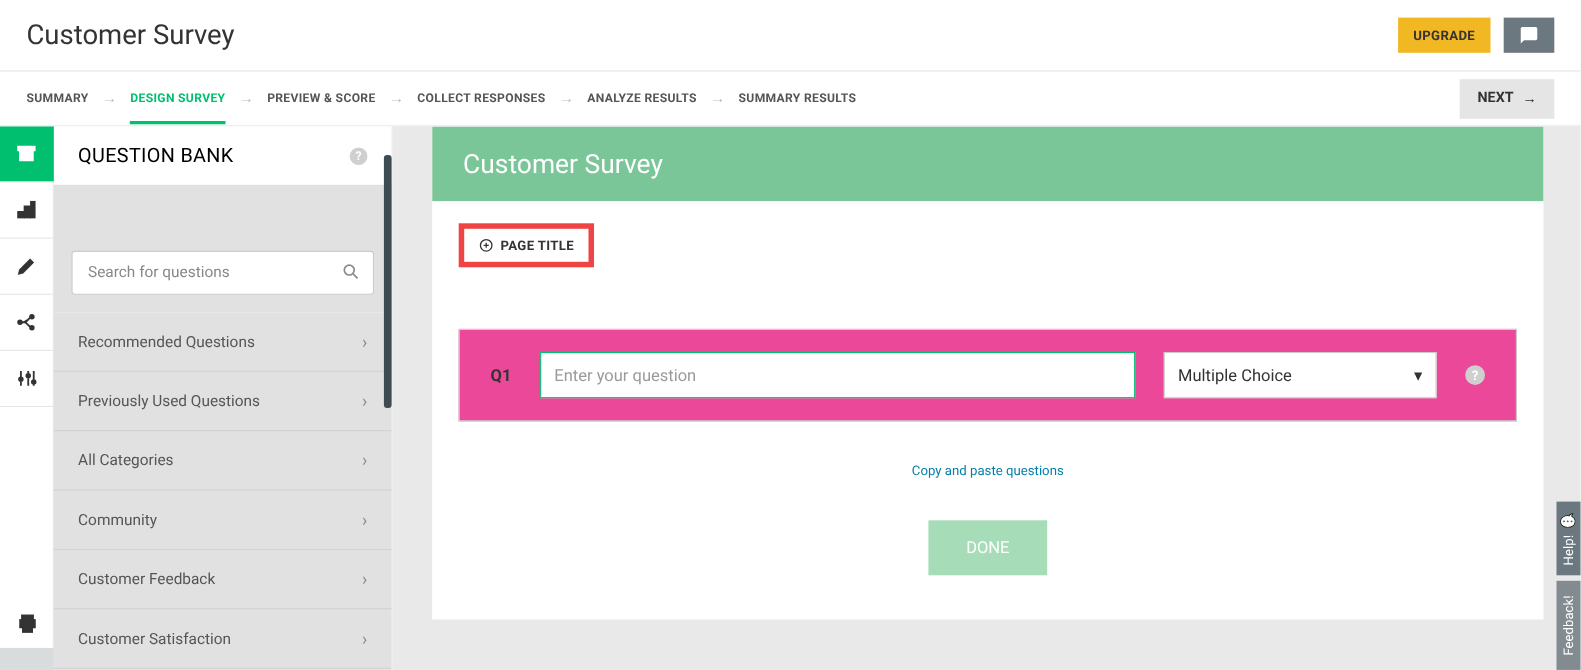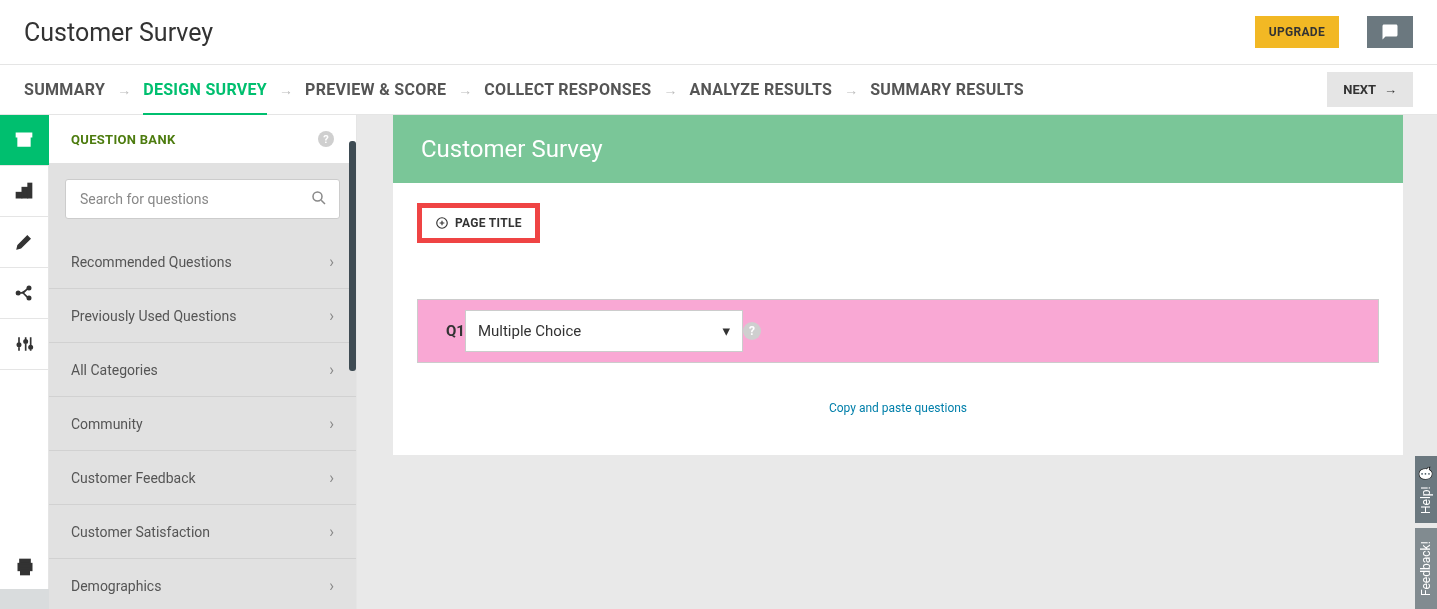--- a/index.html
+++ b/index.html
@@ -1,29 +1,29 @@
 <!DOCTYPE html>
 <html><head>
 <meta charset="utf-8">
 <style>
   * { box-sizing: border-box; margin: 0; padding: 0; font-family: -apple-system, BlinkMacSystemFont, "Segoe UI", Roboto, Helvetica, Arial, sans-serif; }
   body { background: #fff; width: 1437px; height: 609px; overflow: hidden; position: relative; }
 
   
   .header { display: flex; align-items: center; justify-content: space-between; padding: 18px 24px; border-bottom: 1px solid #e5e5e5; height: 65px; }
   .header-title { font-size: 25px; font-weight: 400; color: #333; }
-  .header-actions { display: flex; align-items: center; gap: 28px; }
+  .header-actions { display: flex; align-items: center; gap: 12px; }
   .btn-upgrade { background: #f2b824; color: #333; border: none; font-weight: 700; font-size: 12px; padding: 9px 14px; cursor: pointer; letter-spacing: 0.3px; }
   .btn-chat { background: #6b787f; border: none; padding: 7px 13px; cursor: pointer; display:flex; align-items:center; justify-content:center; }
   .btn-chat svg { width: 20px; height: 18px; fill: #fff; }
 
   
   .crumbs { display: flex; align-items: center; justify-content: space-between; padding: 0 24px; height: 50px; border-bottom: 1px solid #e5e5e5; }
   .crumbs-left { display: flex; align-items: center; gap: 12px; }
-  .crumb { font-size: 16px; font-weight: 700; color: #555; letter-spacing: 0.3px; cursor:pointer; }
+  .crumb { font-size: 11px; font-weight: 700; color: #555; letter-spacing: 0.3px; cursor:pointer; }
   .crumb.active { color: #00bf6f; border-bottom: 3px solid #00bf6f; padding: 16px 0 14px; margin-bottom: -1px; }
   .chev { color: #bbb; font-size: 14px; }
   .btn-next { background:#e5e5e5; color:#333; border:none; padding:10px 16px; font-weight:700; font-size:13px; display:flex; align-items:center; gap:8px; cursor:pointer; }
 
   
   .row { display:flex; height: calc(609px - 115px); }
 
   
   .rail { width:49px; border-right:1px solid #e5e5e5; display:flex; flex-direction:column; align-items:center; position:relative; }
   .rail-item { width:49px; height:50px; display:flex; align-items:center; justify-content:center; cursor:pointer; }
@@ -31,43 +31,43 @@
   .rail-item svg { width:20px; height:20px; fill:#333; stroke:#333; }
   .rail-item.active svg { fill:#fff; stroke:#fff; }
   .rail-sep { width:100%; border-bottom:1px solid #e5e5e5; }
   .rail-bottom { position:absolute; bottom:0; left:0; right:0; }
   .rail-bottom .rail-item { height:44px; }
   .rail-tab { background:#d9dcdd; height:20px; width:49px; }
 
   
   .sidebar { width:308px; background:#fff; border-right:1px solid #e5e5e5; display:flex; flex-direction:column; position:relative; }
   .sidebar-head { display:flex; align-items:center; justify-content:space-between; padding:16px 22px; }
-  .sidebar-head .t { font-size:13px; font-weight:700; letter-spacing:0.3px; color:#4d7c0f; }
+  .sidebar-head .t { font-size:18px; font-weight:400; letter-spacing:0.3px; color:#000000; }
   .help-circle { width:16px; height:16px; border-radius:50%; background:#cfcfcf; color:#fff; font-size:11px; display:flex; align-items:center; justify-content:center; font-weight:700; }
   .sidebar-search-wrap { background:#e1e1e1; padding:16px; }
-  .sidebar-search { position:relative; }
+  .sidebar-search { position:relative;margin-top:44px; }
   .sidebar-search input { width:100%; padding:11px 38px 11px 14px; border:1px solid #ccc; border-radius:3px; font-size:14px; color:#333; }
   .sidebar-search input::placeholder { color:#888; }
   .sidebar-search .mag { position:absolute; right:12px; top:10px; color:#888; }
   .cats { background:#e1e1e1; flex:1; overflow:hidden; }
   .cat { display:flex; align-items:center; justify-content:space-between; padding:17px 22px; border-bottom:1px solid #d1d1d1; cursor:pointer; font-size:14px; color:#555;text-align:center; }
   .cat .arr { color:#888; font-size:16px; }
   .sb-scroll { position:absolute; right:0; top:26px; width:7px; height:230px; background:#3e4b53; border-radius:3px; }
 
   
   .canvas-wrap { flex:1; background:#e9e9e9; overflow:auto; padding:0 16px 0 36px; }
   .canvas { background:#fff; margin-top:0; max-width:1010px; }
   .banner { background:#7ac698; color:#fff; padding:20px 28px; font-size:24px; font-weight:400; }
   .page { background:#fff; padding:20px 24px 40px; }
   .btn-page-title { display:inline-flex; align-items:center; gap:6px; border:5px solid #ef4444; background:#fff; padding:8px 13px; font-size:12px; font-weight:700; color:#333; cursor:pointer; letter-spacing:0.3px; }
-  .q-card { border:1px solid #ccc; background:#f9a8d4; margin-top:56px; padding:10px 28px; display:flex; align-items:center; }
+  .q-card { border:1px solid #ccc; background:#ec4899; margin-top:56px; padding:20px 28px; display:flex; align-items:center; gap:26px; }
   .q-label { font-weight:700; font-size:15px; color:#333; }
   .q-input { flex:1; border:1px solid #00bf6f; background:#fff; padding:11px 12px; font-size:15px; color:#333; }
   .q-input::placeholder { color:#9a9a9a; }
-  .q-select { width:278px; border:1px solid #ccc; background:#fff; padding:11px 12px; font-size:15px; color:#333; display:flex; align-items:center; justify-content:space-between; cursor:pointer; }
+  .q-select { width:248px; border:1px solid #ccc; background:#fff; padding:11px 12px; font-size:15px; color:#333; display:flex; align-items:center; justify-content:space-between; cursor:pointer; }
   .q-help { width:18px; height:18px; border-radius:50%; background:#cfcfcf; color:#fff; font-size:12px; font-weight:700; display:flex; align-items:center; justify-content:center; }
   .link-copy { display:block; text-align:center; color:#007faa; font-size:12px; margin-top:38px; cursor:pointer; }
   .btn-done { display:block; margin:38px auto 0; background:#a6dcb8; border:none; color:#fff; font-size:15px; padding:16px 34px; cursor:pointer; }
 
   
   .side-tab { position:absolute; right:0; background:#6b787f; color:#fff; writing-mode:vertical-rl; transform:rotate(180deg); font-size:12px; padding:10px 4px; display:flex; align-items:center; gap:6px; cursor:pointer; }
   .side-tab.help { top:456px; height:67px; justify-content:center; }
   .side-tab.feedback { top:528px; height:81px; background:#818b90; justify-content:center; }
 </style>
 </head>
@@ -214,28 +214,30 @@
         <button class="btn-page-title">
           <svg width="14" height="14" viewBox="0 0 24 24" fill="none" stroke="#333" stroke-width="2">
               <circle cx="12" cy="12" r="9"></circle>
               <path d="M12 8v8M8 12h8"></path>
             </svg>
           <span>PAGE TITLE</span>
         </button>
 
         <div class="q-card">
           <span class="q-label">Q1</span>
+          <input class="q-input" type="text" placeholder="Enter your question" style="">
           <div class="q-select">
             <span>Multiple Choice</span>
             <span>▾</span>
           </div>
           <span class="q-help">?</span>
         </div>
 
         <a class="link-copy">Copy and paste questions</a>
+        <button class="btn-done">DONE</button>
       </div>
     </div>
   </div>
 </div>
 
 <div class="side-tab help">
   <span>Help!</span>
   <span>💬</span>
 </div>
 <div class="side-tab feedback">

